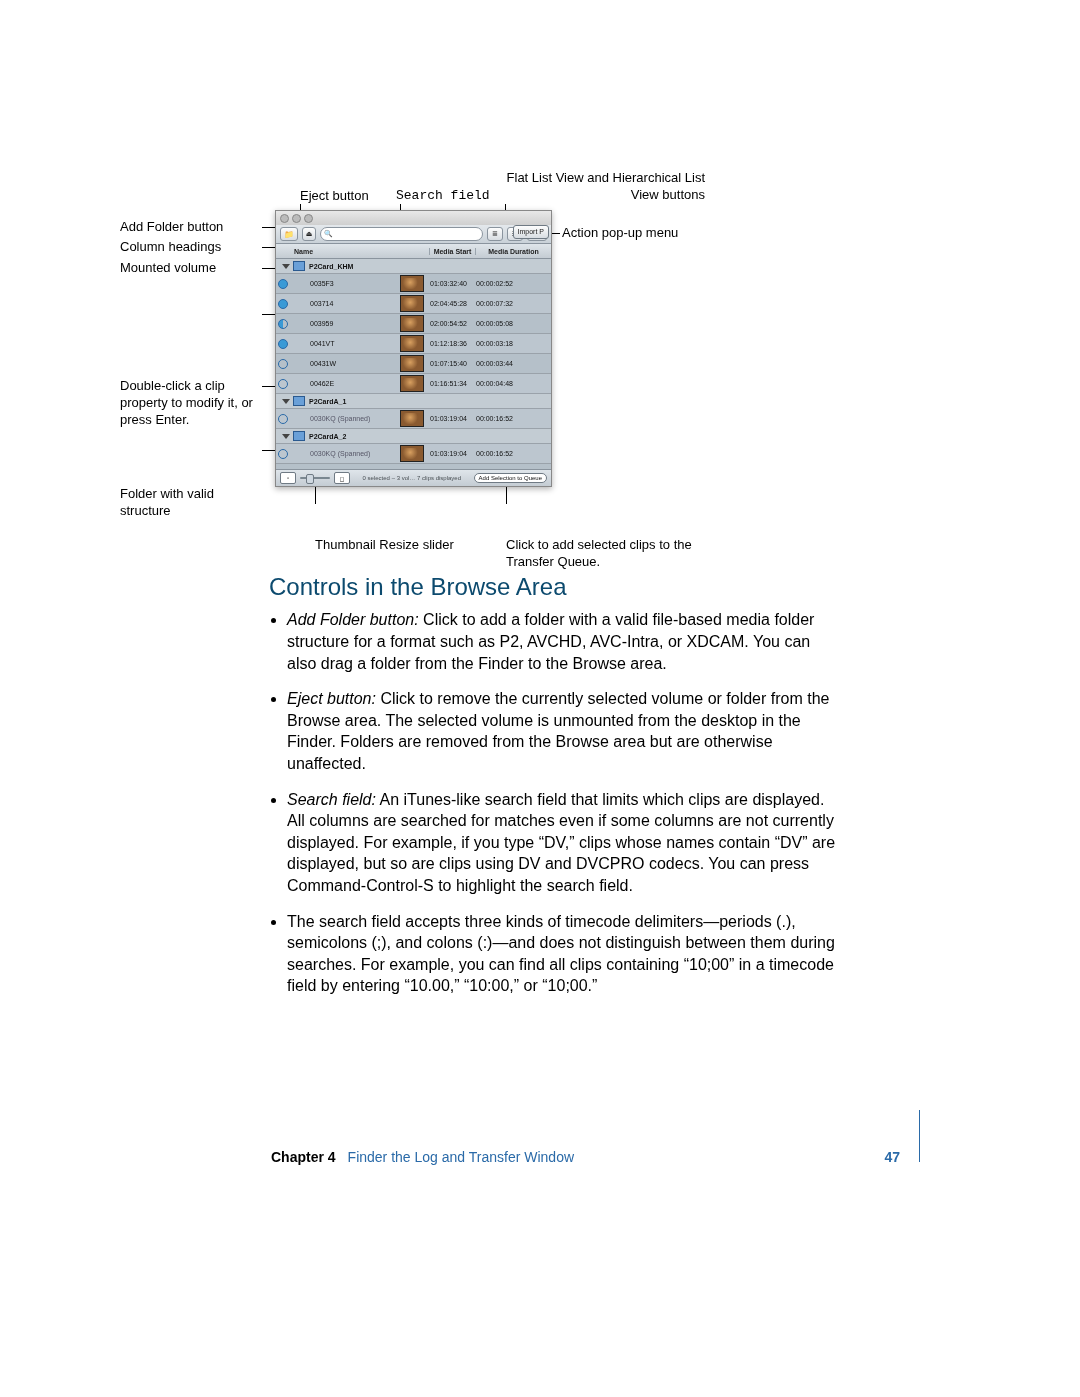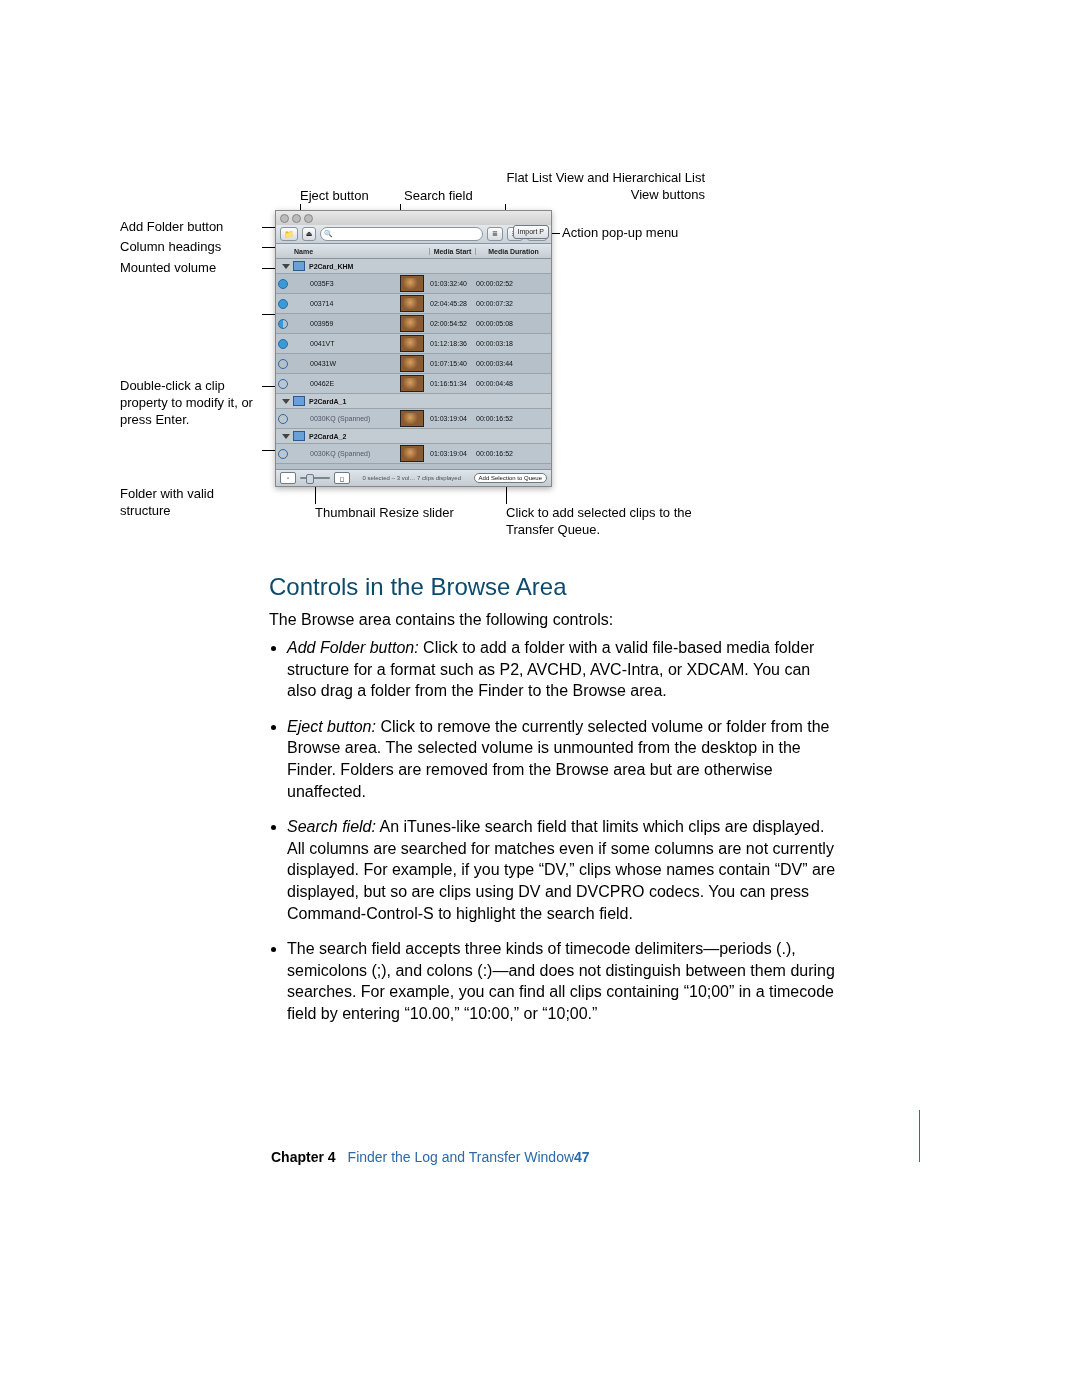--- a/index.html
+++ b/index.html
@@ -29,21 +29,21 @@
   .fig-label {
     position: absolute;
     font-size: 13px;
     color: #000;
     line-height: 1.3;
     text-align: right;
   }
   .fig-label.left { text-align: left; }
   .fig-label.top { text-align: right; }
   .fig-label.right { text-align: left; }
-  .fig-label.bottom { text-align: left; }
+  .fig-label.bottom { text-align: left; margin-top: 32px; }
   .fig-line {
     position: absolute;
     background: #000;
   }
   .fig-line-h { height: 1px; }
   .fig-line-v { width: 1px; }
   
   .shot {
     position: absolute;
     left: 145px;
@@ -183,21 +183,21 @@
   .content ul { margin: 4px 0 0 0; padding-left: 18px; }
   .content li { margin: 0 0 14px 0; }
   .content li .term { font-style: italic; }
   
   .footer {
     position: absolute;
     left: 271px;
     right: 180px;
     bottom: 232px;
     display: flex;
-    justify-content: flex-start;
+    justify-content: space-between;
     font-size: 14px;
     align-items: center;
   }
   .footer .left { display:flex; gap:12px; }
   .footer .chap { font-weight: bold; color:#000;}
   .footer .title { color:#2a6aa8; }
   .footer .pg { color:#2a6aa8; font-weight:bold; }
   .footer-rule{
     position:absolute;
     right:160px;
@@ -210,21 +210,21 @@
 </head>
 <body>
 
 <div class="page">
 
   <div class="figure-area">
 
     <div class="fig-label top" style="left:170px; top:18px;">Eject button</div>
     <div class="fig-line fig-line-v" style="left:170px; top:34px; height:23px;"></div>
 
-    <div class="fig-label top" style="left:274px; top:18px;">Search field</div>
+    <div class="fig-label top" style="left:266px; top:18px;font-family:Liberation Mono, monospace;">Search field</div>
     <div class="fig-line fig-line-v" style="left:270px; top:34px; height:28px;"></div>
 
     <div class="fig-label top" style="left:375px; top:0px; width:200px;">Flat List View and Hierarchical List View buttons</div>
     <div class="fig-line fig-line-v" style="left:375px; top:34px; height:23px;"></div>
 
     <div class="fig-label left" style="left:-10px; top:49px; width:140px;">Add Folder button</div>
     <div class="fig-line fig-line-h" style="left:132px; top:57px; width:20px;"></div>
 
     <div class="fig-label left" style="left:-10px; top:69px; width:140px;">Column headings</div>
     <div class="fig-line fig-line-h" style="left:132px; top:77px; width:18px;"></div>
@@ -376,21 +376,20 @@
         <div class="sf-slider"></div>
         <div class="sf-box">◻</div>
         <div class="sf-status">0 selected – 3 vol… 7 clips displayed</div>
         <div class="sf-queue">Add Selection to Queue</div>
       </div>
     </div>
   </div>
 
   <div class="content">
     <h2>Controls in the Browse Area</h2>
-    <p>The Browse area contains the following controls:</p>
     <ul id="controls-list">
         <li><span class="term">Add Folder button:</span><span>  Click to add a folder with a valid file-based media folder structure for a format such as P2, AVCHD, AVC-Intra, or XDCAM. You can also drag a folder from the Finder to the Browse area.</span></li>
         <li><span class="term">Eject button:</span><span>  Click to remove the currently selected volume or folder from the Browse area. The selected volume is unmounted from the desktop in the Finder. Folders are removed from the Browse area but are otherwise unaffected.</span></li>
         <li><span class="term">Search field:</span><span>  An iTunes-like search field that limits which clips are displayed. All columns are searched for matches even if some columns are not currently displayed. For example, if you type “DV,” clips whose names contain “DV” are displayed, but so are clips using DV and DVCPRO codecs. You can press Command-Control-S to highlight the search field.</span></li>
         <li><span>The search field accepts three kinds of timecode delimiters—periods (.), semicolons (;), and colons (:)—and does not distinguish between them during searches. For example, you can find all clips containing “10;00” in a timecode field by entering “10.00,” “10:00,” or “10;00.”</span></li>
       </ul>
   </div>
 
   <div class="footer-rule"></div>
   <div class="footer">

